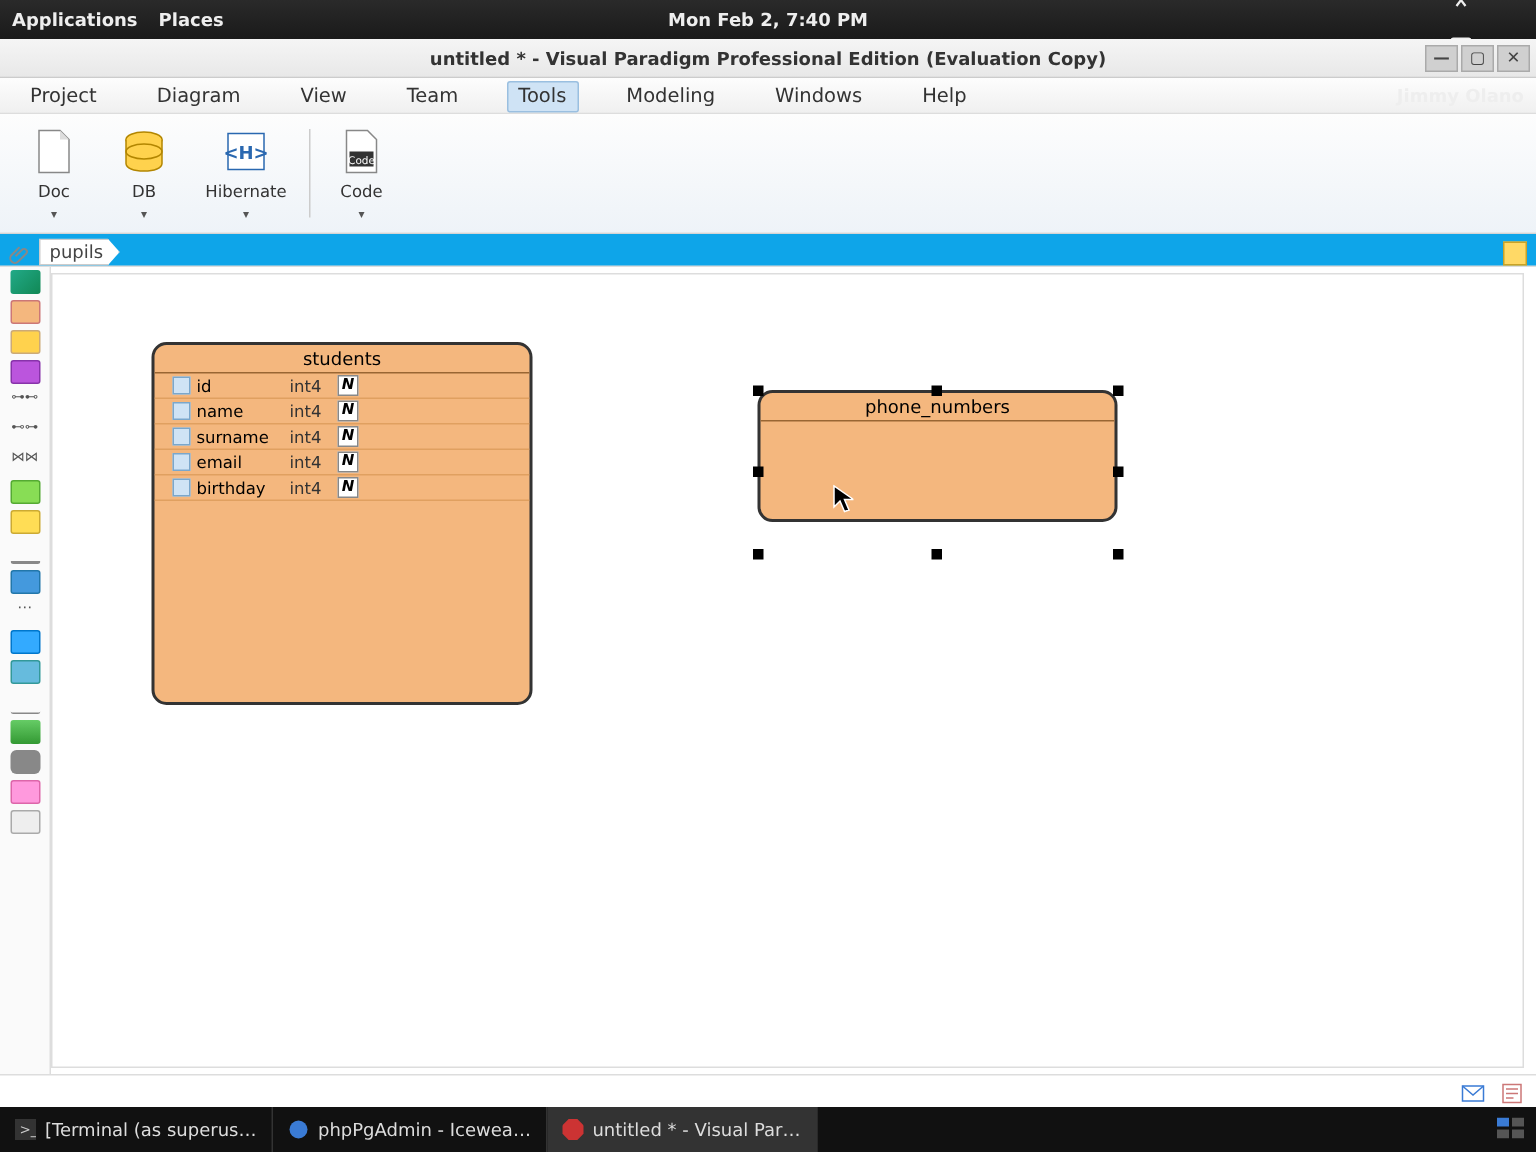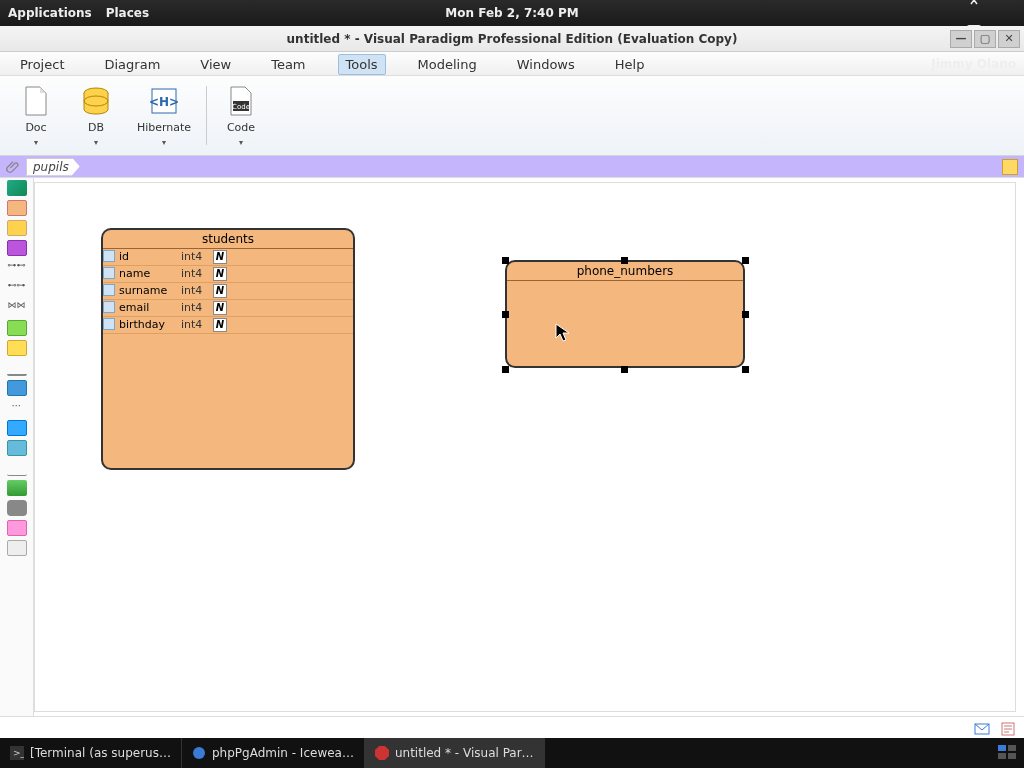--- a/index.html
+++ b/index.html
@@ -24,37 +24,37 @@
 
 
 .toolbar { height: 80px; background: linear-gradient(#fdfdfd,#eef3f8); border-bottom: 1px solid #d5d5d5; display: flex; padding: 4px 6px; }
 .tbtn { width: 60px; display: flex; flex-direction: column; align-items: center; justify-content: center; font-size: 11px; color: #333; gap: 4px; position: relative; }
 .tbtn.wide { width: 76px; }
 .tbtn .dropdown-arrow { font-size: 8px; color: #555; }
 .tbtn .ticon { width: 32px; height: 32px; display: flex; align-items: center; justify-content: center; }
 .tb-sep { width: 1px; background: #ccc; margin: 6px 4px; }
 
 
-.crumb { height: 22px; background: #c4b5fd; border-bottom: 1px solid #ddd; display: flex; align-items: center; padding: 0 6px; font-size: 12px; color: #444; font-style: italic; }
+.crumb { height: 22px; background: #0ea5e9; border-bottom: 1px solid #ddd; display: flex; align-items: flex-end; padding: 0 6px; font-size: 12px; color: #444; }
 .crumb .crumb-item { background: #fff; border: 1px solid #ccc; padding: 1px 10px 1px 6px; margin-left: 4px; clip-path: polygon(0 0, calc(100% - 8px) 0, 100% 50%, calc(100% - 8px) 100%, 0 100%); }
 .crumb .clip { width: 14px; height: 14px; margin-right: 2px; color: #888; }
 .crumb .rightico { margin-left: auto; width: 16px; height: 16px; background: #ffd966; border: 1px solid #c9a227; }
 
 
 .workspace { position: relative; height: 538px; display: flex; }
 .palette { width: 34px; background: #fafafa; border-right: 1px solid #ddd; display: flex; flex-direction: column; align-items: center; padding-top: 2px; gap: 4px; }
 .palette .pitem { width: 20px; height: 16px; border-radius: 2px; }
 
 
 .canvas { flex: 1; background: #fff; position: relative; border: 1px solid #ddd; margin: 4px 8px 4px 0; }
 
 
 .entity { position: absolute; border: 2px solid #333; border-radius: 10px; background: #f4b77e; overflow: hidden; }
 .entity .ehead { text-align: center; font-size: 12px; padding: 2px 16px; border-bottom: 1px solid #996633; font-weight: normal; }
-.entity .erow { display: flex; font-size: 11px; padding: 1px 0; border-bottom: 1px solid #e0a060; }
+.entity .erow { display: flex; align-items: center; font-size: 11px; padding: 1px 12px; border-bottom: 1px solid #e0a060; }
 .entity .erow .colico { width: 12px; height: 12px; background: #cfe3f5; border: 1px solid #7aa7cc; margin-right: 4px; }
 .entity .erow .cname { width: 62px; }
 .entity .erow .ctype { width: 32px; color: #333; }
 .entity .erow .nn { width: 14px; height: 14px; background: #fff; border: 1px solid #888; text-align: center; font-size: 10px; font-weight: bold; line-height: 12px; font-style: italic; }
 
 
 .handle { position: absolute; width: 7px; height: 7px; background: #000; }
 
 
 .cursor { position: absolute; width: 14px; height: 20px; }
@@ -230,21 +230,21 @@
           <span class="nn">N</span>
         </div>
       <div class="erow">
           <span class="colico"></span>
           <span class="cname">birthday</span>
           <span class="ctype">int4</span>
           <span class="nn">N</span>
         </div>
     </div>
 
-    <div class="entity" style="left:470px;top:77px;width:240px;height:108px">
+    <div class="entity" style="left:470px;top:77px;width:240px;height:88px">
       <div class="ehead">phone_numbers</div>
     </div>
 
     <div class="handle" style="left:467px;top:74px"></div>
     <div class="handle" style="left:586px;top:74px"></div>
     <div class="handle" style="left:707px;top:74px"></div>
     <div class="handle" style="left:467px;top:128px"></div>
     <div class="handle" style="left:707px;top:128px"></div>
     <div class="handle" style="left:467px;top:183px"></div>
     <div class="handle" style="left:586px;top:183px"></div>

